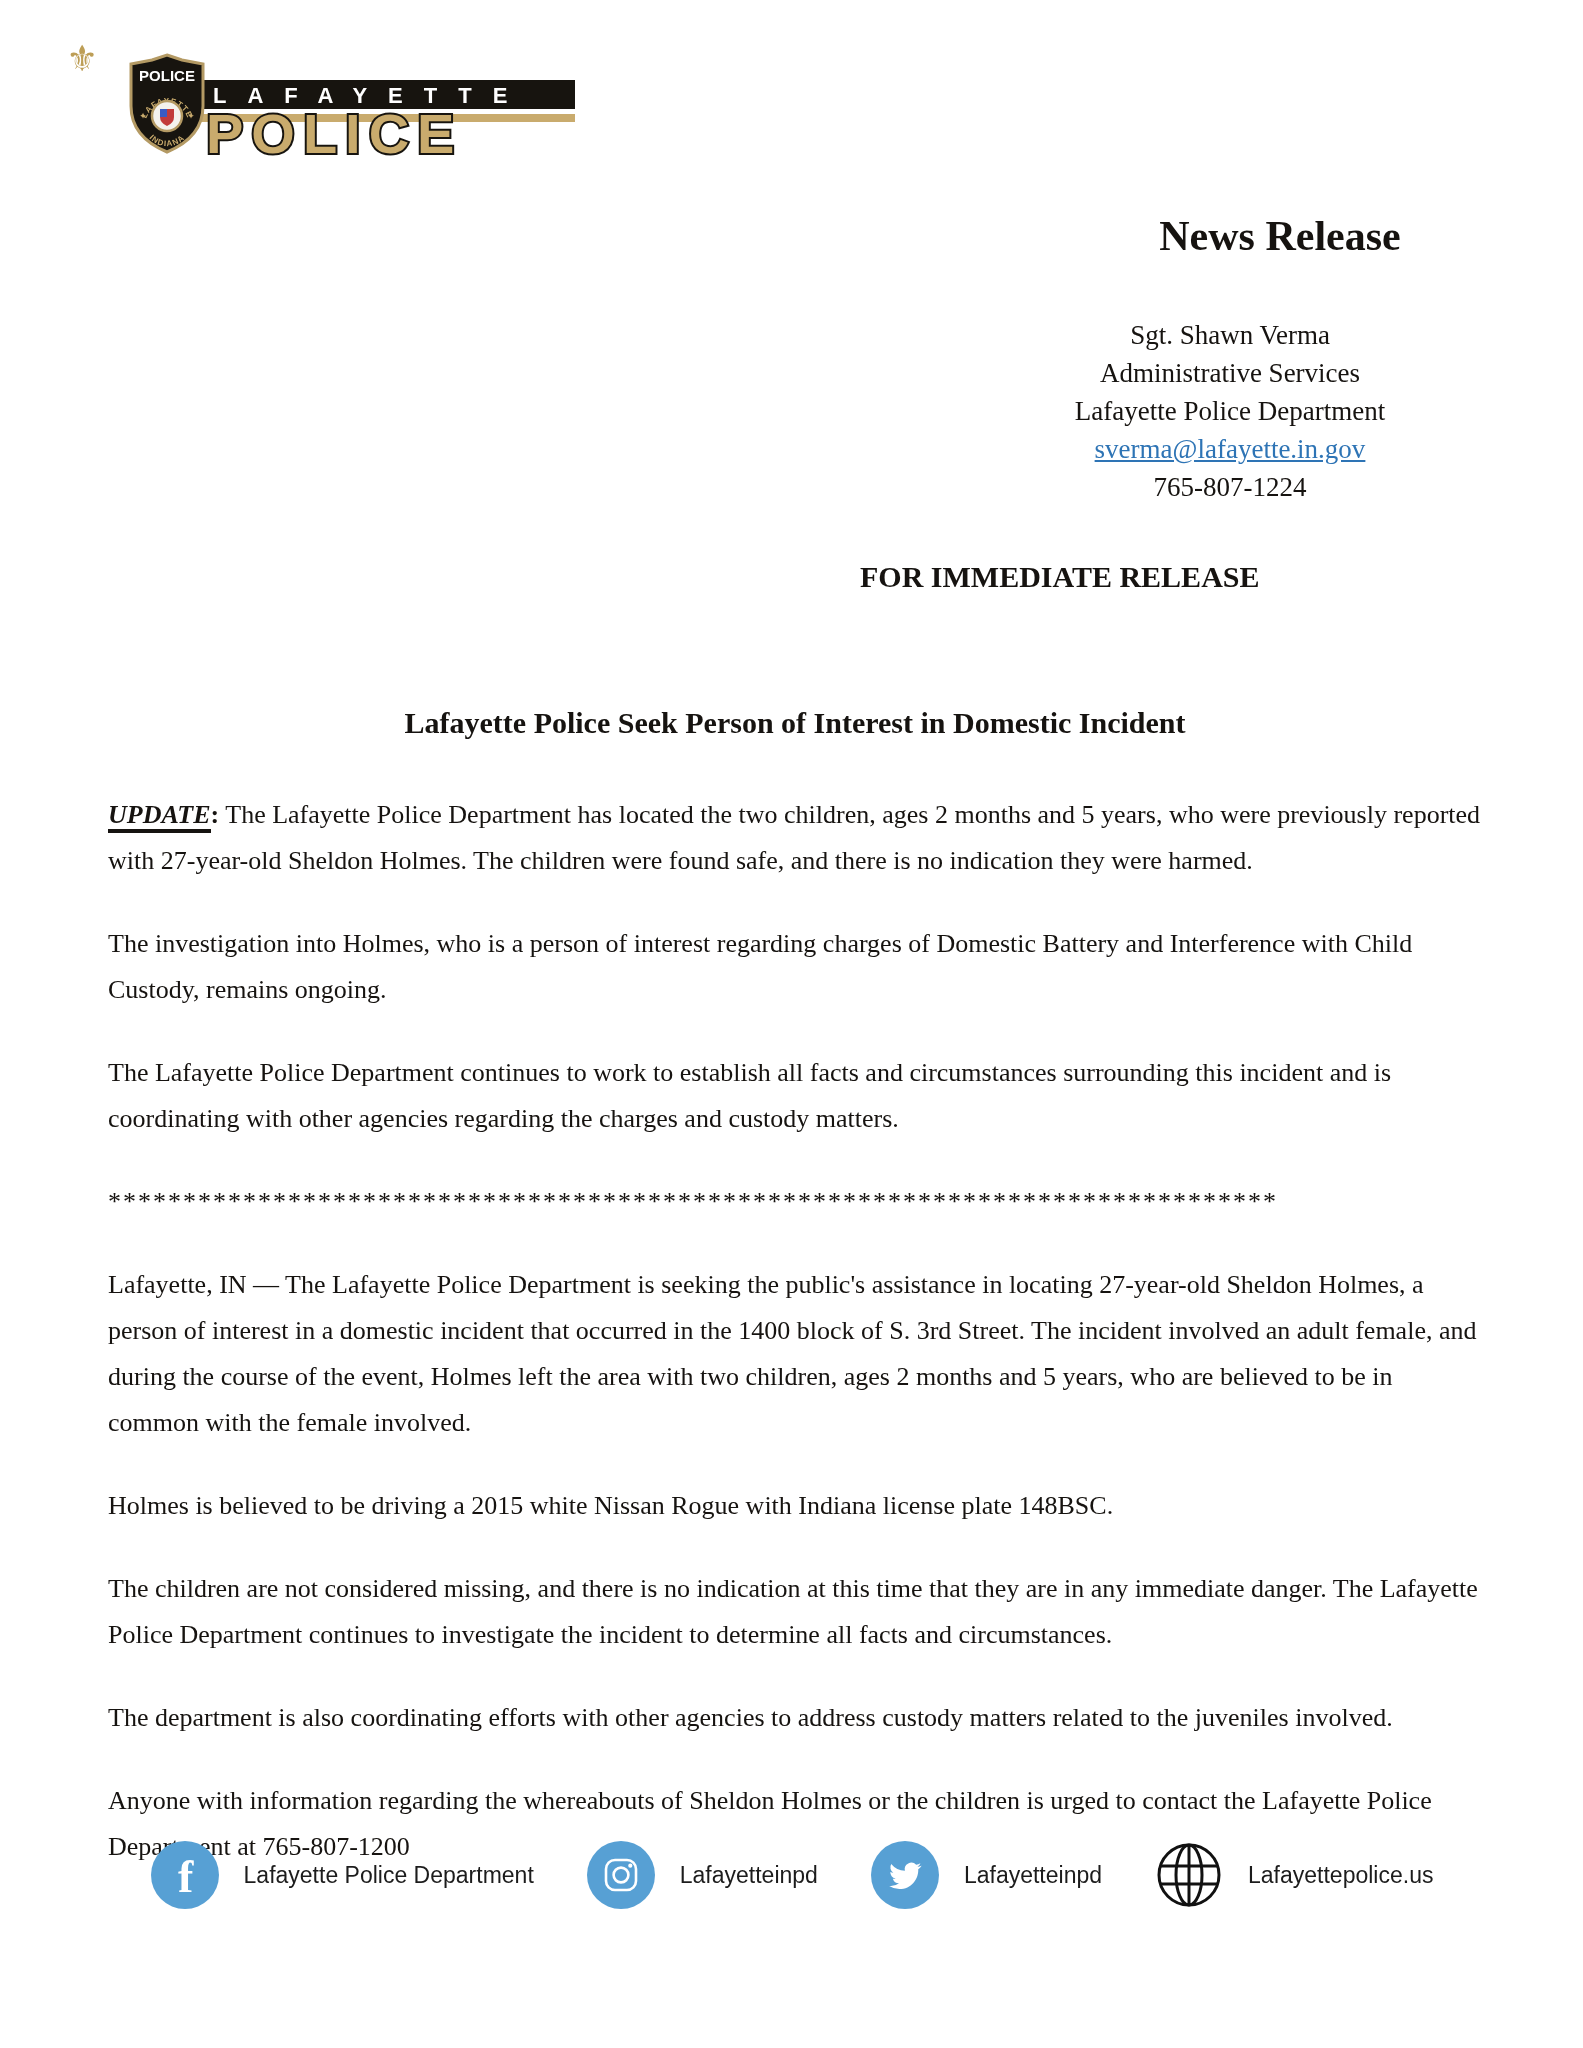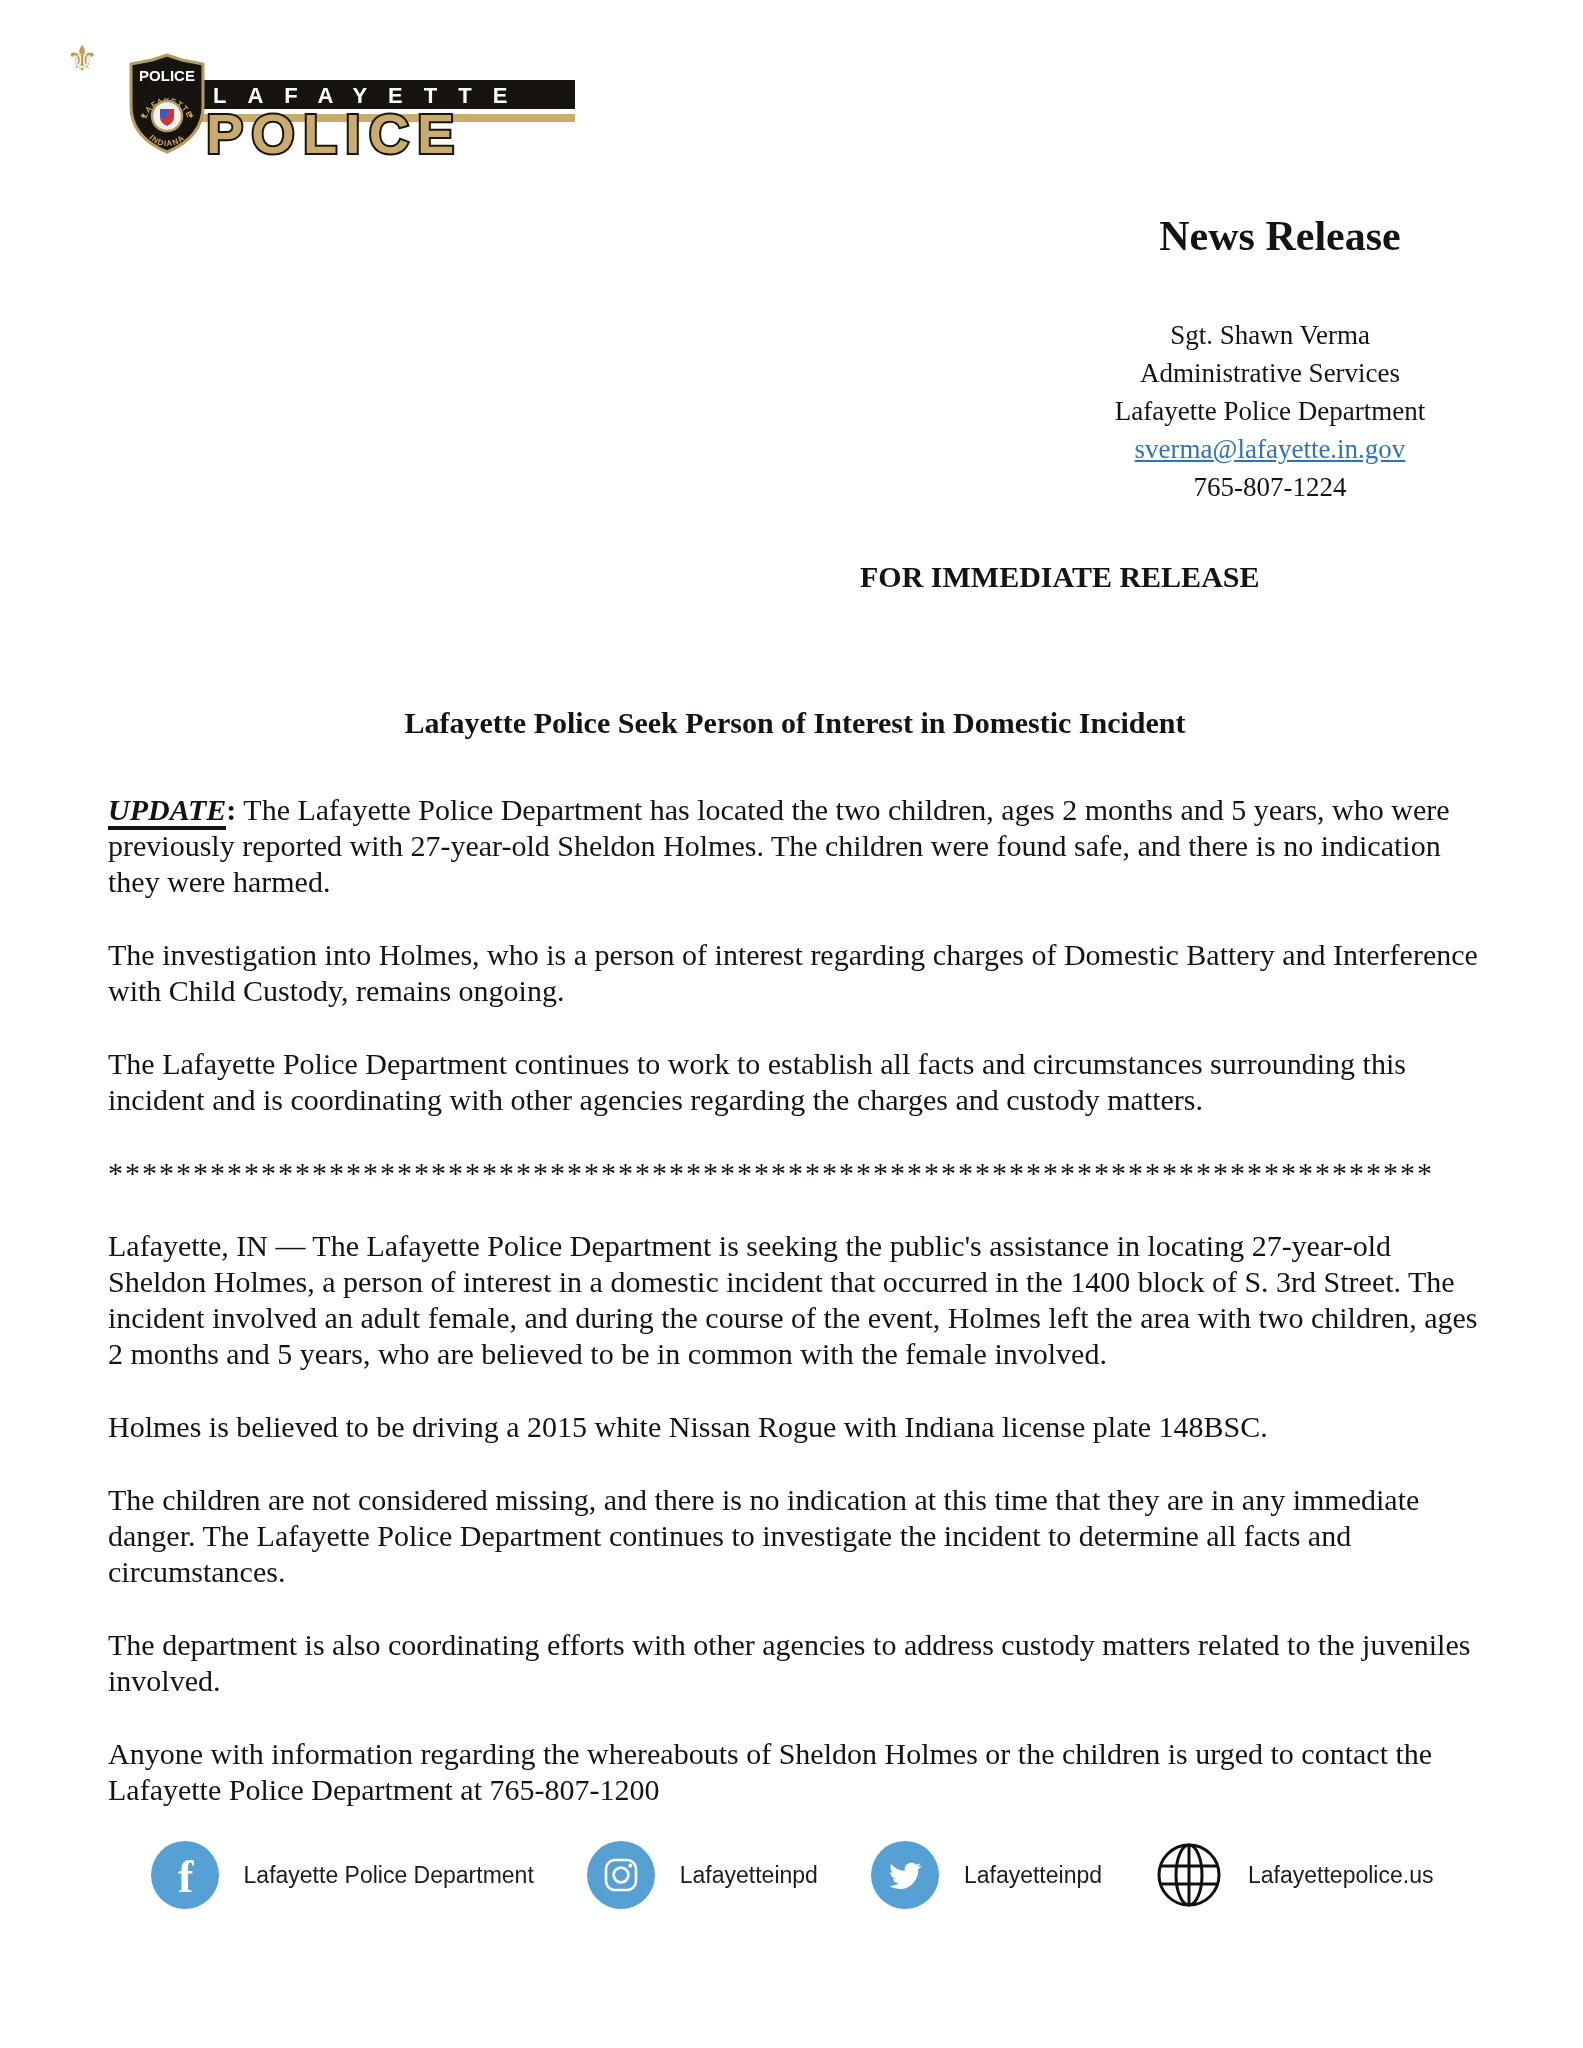--- a/index.html
+++ b/index.html
@@ -10,31 +10,31 @@
   }
   .fleur{position:absolute;left:66px;top:38px;font-size:36px;color:#bd9e56;}
 
   
   .logo{position:absolute;left:110px;top:53px;width:480px;height:108px;}
   .logo svg{position:absolute;left:0;top:0;overflow:visible;}
 
   
   .nr{position:absolute;left:1080px;top:212px;width:400px;text-align:center;
       font-size:42px;font-weight:bold;}
-  .contact{position:absolute;left:1060px;top:316px;width:420px;text-align:center;
+  .contact{position:absolute;left:1020px;top:316px;width:420px;text-align:center;
       font-size:27px;line-height:38px;}
   .contact a{color:#2e74b5;text-decoration:underline;}
   .release{position:absolute;left:860px;top:556px;width:588px;text-align:left;
       font-size:30px;font-weight:bold;line-height:41px;}
   .release sup{font-size:0.62em;vertical-align:super;line-height:0;}
 
   
   .article{position:absolute;left:108px;top:690px;width:1374px;}
   .headline{text-align:center;font-size:30px;font-weight:bold;margin:16px 0 52px 0;}
-  .article p{font-size:30px;line-height:36px;margin:12px 0 37px 0;}
+  .article p{font-size:26px;line-height:46px;margin:12px 0 37px 0;}
   .update{font-weight:bold;font-style:italic;border-bottom:4px solid #161310;padding-bottom:0px;}
   .bcolon{font-weight:bold;}
   .divider{letter-spacing:2px;}
 
   
   .footer{position:absolute;left:0;top:1840px;width:1583px;display:flex;
       justify-content:center;align-items:center;gap:52px;
       font-family:"Liberation Sans", sans-serif;font-size:23px;color:#1c1c1c;}
   .social{display:flex;align-items:center;gap:24px;}
   .social svg{display:block;}

